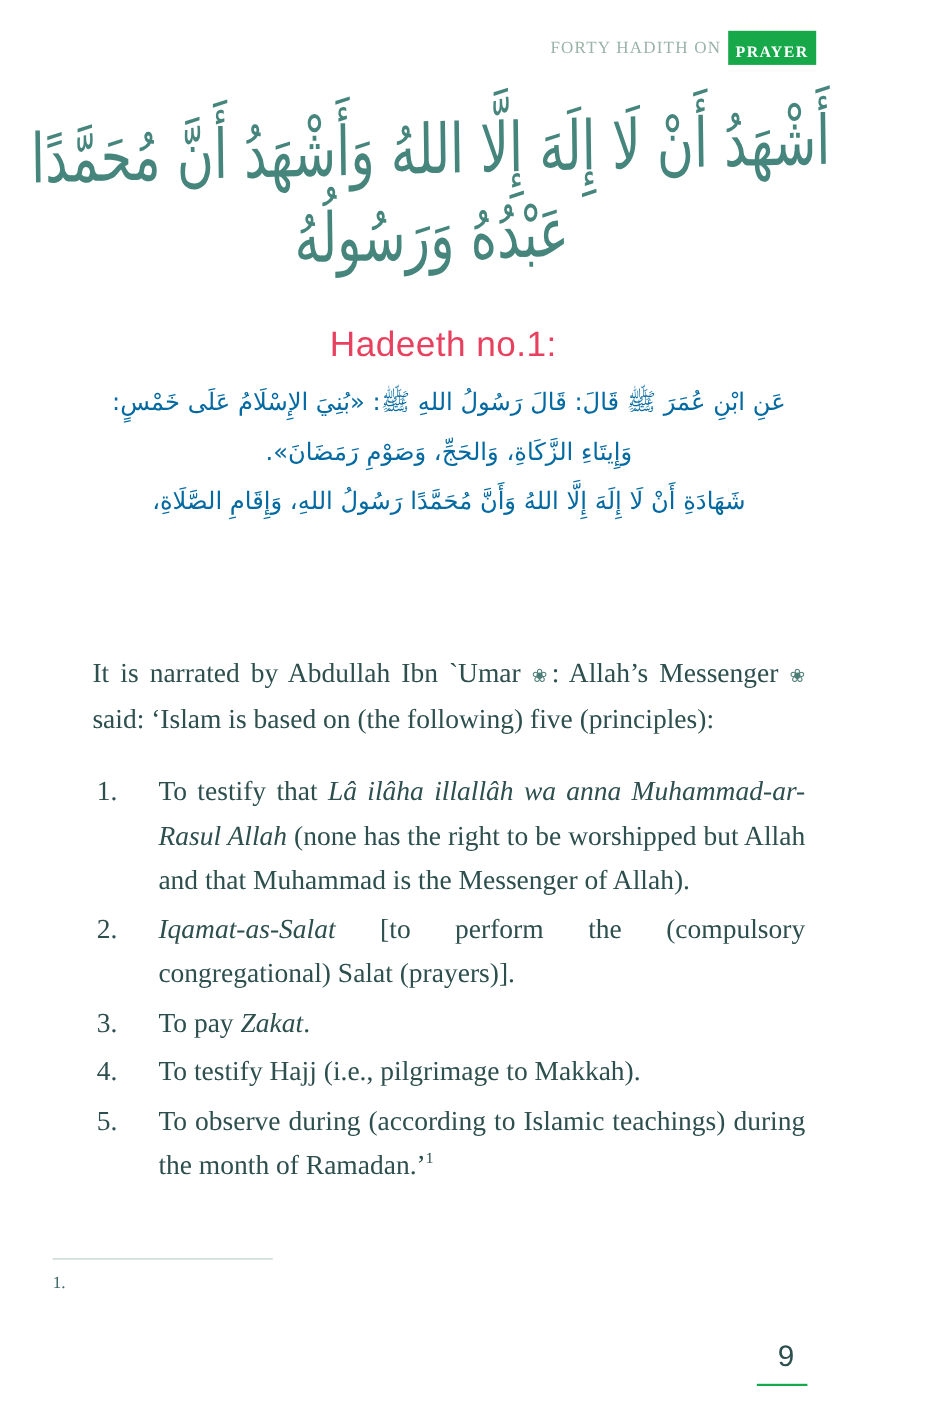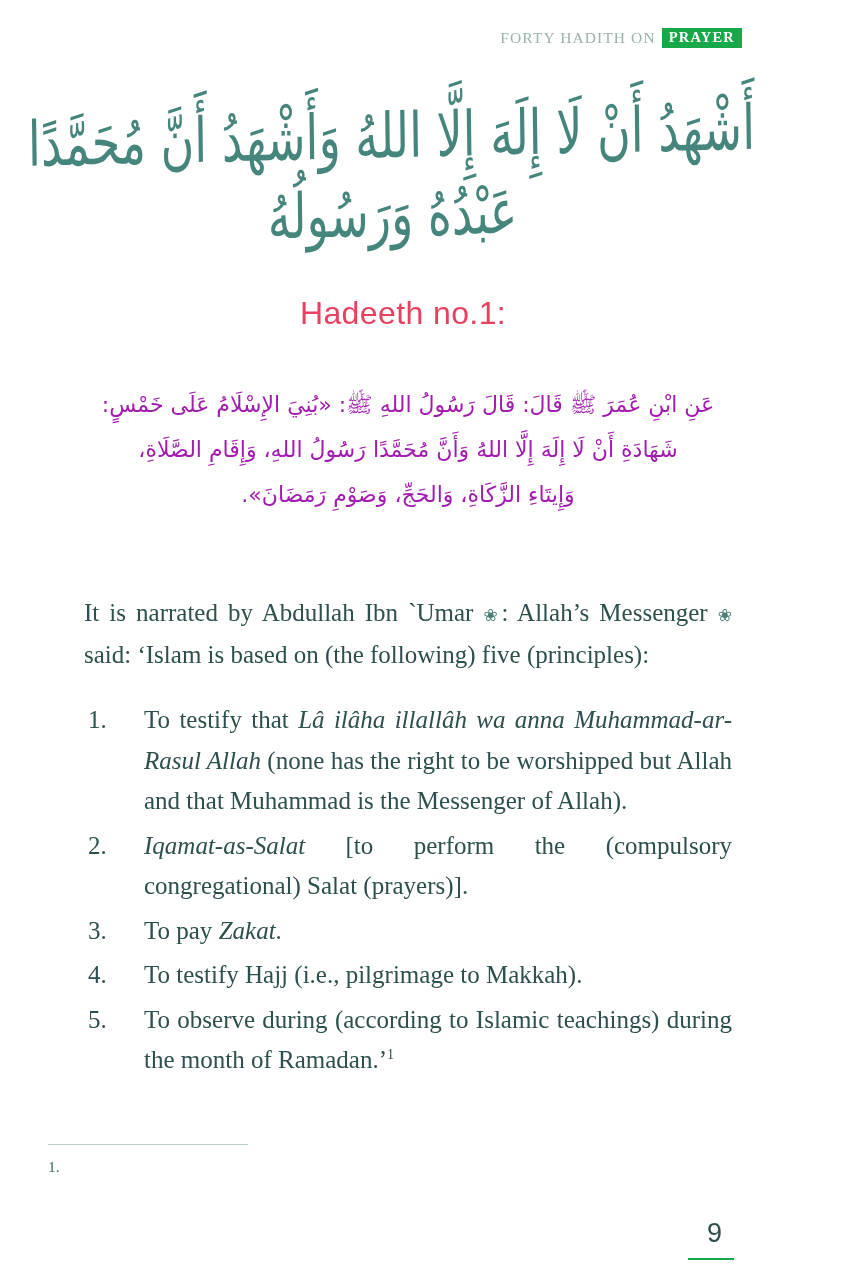--- a/index.html
+++ b/index.html
@@ -35,21 +35,21 @@
     font-size: 15.5px;
     letter-spacing: 1.1px;
     color: #9bb3a8;
   }
   .running-header .rh-title {
     white-space: nowrap;
   }
   .running-header .rh-highlight {
     background: #17a84a;
     color: #ffffff;
-    padding: 1px 7px 2px 7px;
+    padding: 12px 7px 2px 7px;
     letter-spacing: 1.2px;
     font-weight: bold;
     font-size: 14.5px;
   }
 
   
   .calligraphy {
     position: absolute;
     top: 118px;
     left: 0;
@@ -79,26 +79,26 @@
     font-family: "Liberation Sans", sans-serif;
     font-size: 32px;
     font-weight: normal;
     letter-spacing: 0.4px;
     margin-left: 22px;
   }
 
   
   .arabic-block {
     position: absolute;
-    top: 382px;
+    top: 344px;
     left: 84px;
     width: 648px;
     direction: rtl;
     text-align: center;
-    color: #a21caf;
+    color: #0369a1;
     font-family: "DejaVu Sans", sans-serif;
     font-size: 22px;
     line-height: 2.05;
   }
   .arabic-block .aline {
     display: block;
     white-space: nowrap;
   }
 
   
@@ -207,22 +207,22 @@
   </div>
 
   <div class="calligraphy">
     <span class="shahada-line">أَشْهَدُ أَنْ لَا إِلَهَ إِلَّا اللهُ وَأَشْهَدُ أَنَّ مُحَمَّدًا عَبْدُهُ وَرَسُولُهُ</span>
   </div>
 
   <div class="hadeeth-title">Hadeeth no.1:</div>
 
   <div class="arabic-block">
     <span class="aline">عَنِ ابْنِ عُمَرَ ﷺ قَالَ: قَالَ رَسُولُ اللهِ ﷺ: «بُنِيَ الإِسْلَامُ عَلَى خَمْسٍ:</span>
+    <span class="aline">وَإِيتَاءِ الزَّكَاةِ، وَالحَجِّ، وَصَوْمِ رَمَضَانَ».</span>
     <span class="aline">شَهَادَةِ أَنْ لَا إِلَهَ إِلَّا اللهُ وَأَنَّ مُحَمَّدًا رَسُولُ اللهِ، وَإِقَامِ الصَّلَاةِ،</span>
-    <span class="aline">وَإِيتَاءِ الزَّكَاةِ، وَالحَجِّ، وَصَوْمِ رَمَضَانَ».</span>
   </div>
 
   <div class="translation">
     <span>It is narrated by Abdullah Ibn `Umar </span><span class="sym">❀</span><span>: Allah’s Messenger </span><span class="sym">❀</span><span> said: ‘Islam is based on (the following) five (principles):</span>
   </div>
 
   <div class="points">
     <div class="point">
       <span class="num">1.</span>
       <span class="txt">

